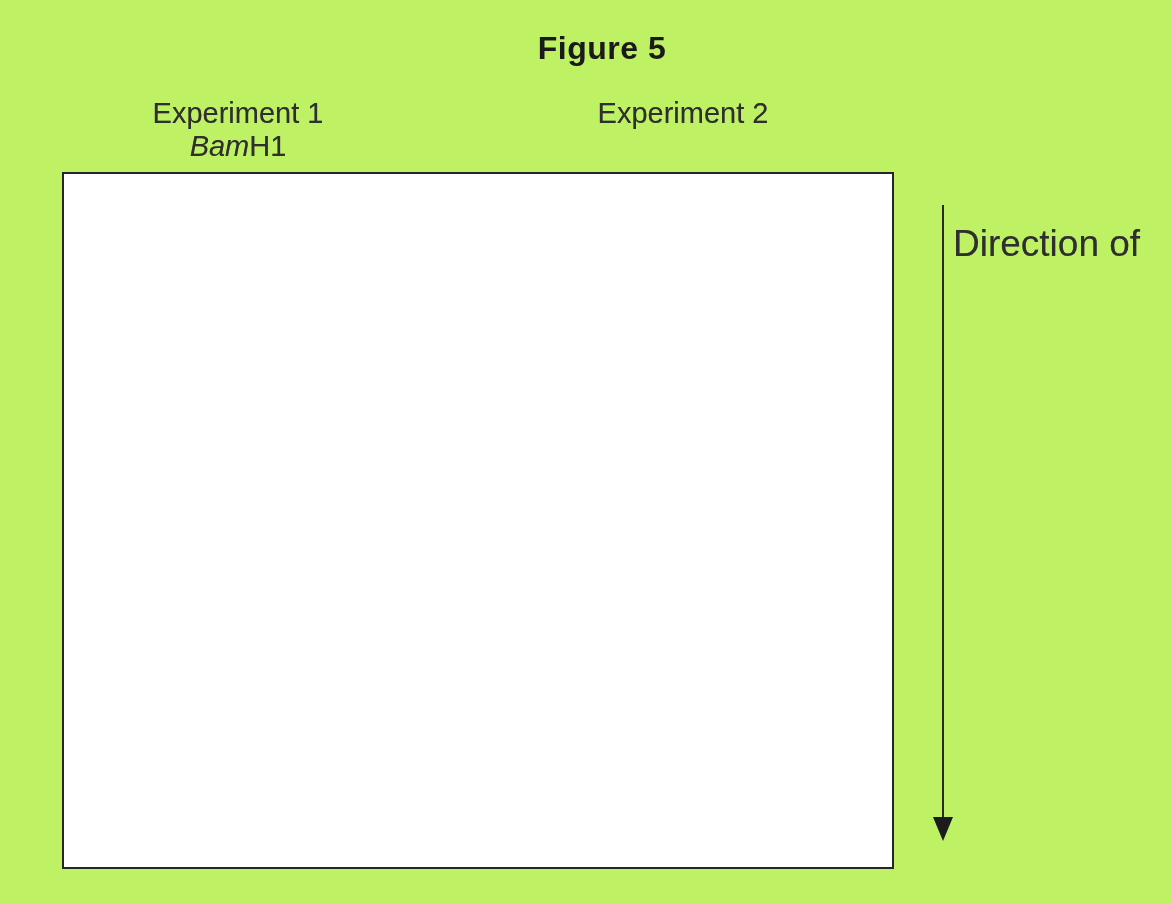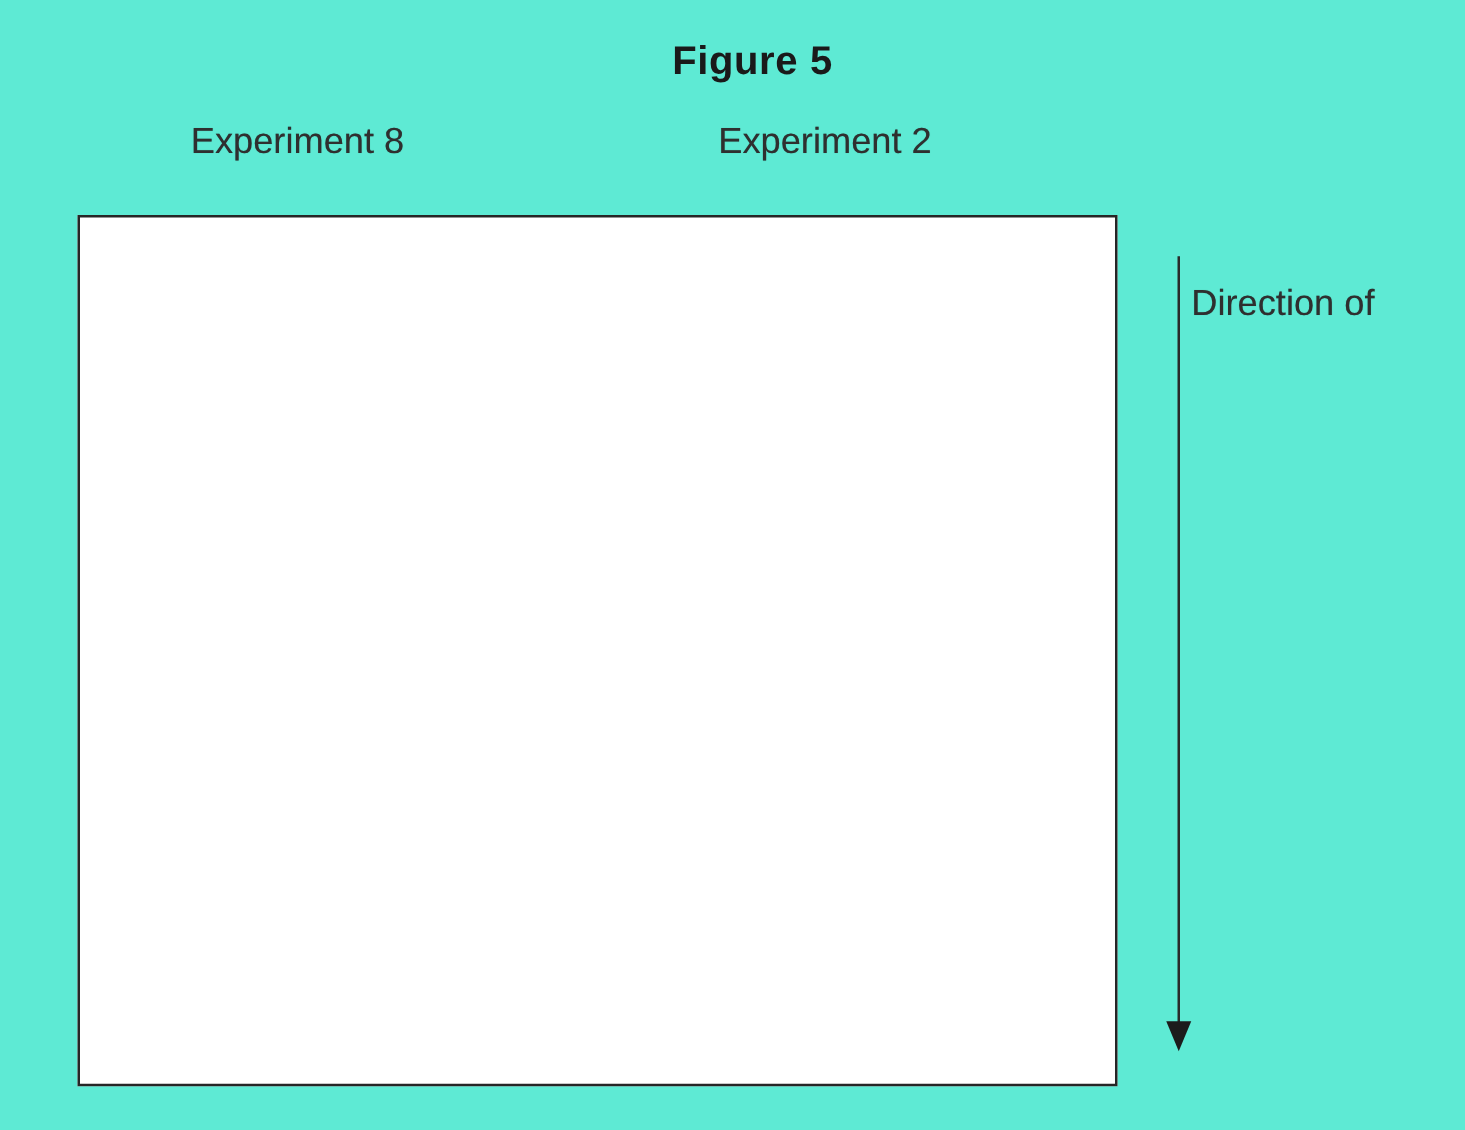--- a/index.html
+++ b/index.html
@@ -5,42 +5,42 @@
   * { margin: 0; padding: 0; box-sizing: border-box; }
   html, body {
     width: 1172px; height: 904px;
     background: #ffffff;
     font-family: "Liberation Sans", sans-serif;
     overflow: hidden;
   }
   .page {
     position: relative;
     width: 1172px; height: 904px;
-    background: #5eead4;
+    background: #bef264;
     color: #2f2f2f;
   }
   .figure-title {
     position: absolute;
     left: 302px; top: 30px; width: 600px;
     text-align: center;
     font-size: 32px; font-weight: bold; line-height: 36px;
     color: #1a1a1a;
     letter-spacing: 0.5px;
   }
   .lane-header {
     position: absolute;
     top: 97px; width: 340px;
     text-align: center;
     font-size: 29px; line-height: 33px;
     color: #2f2f2f;
     text-shadow: 0 0 0.6px rgba(0,0,0,0.35);
     white-space: nowrap;
   }
   .lane-header.lane1 { left: 68px; }
-  .lane-header.lane2 { left: 490px; }
+  .lane-header.lane2 { left: 513px; }
   .it { font-style: italic; }
   .gel-box {
     position: absolute;
     left: 62px; top: 172px;
     width: 832px; height: 697px;
     border: 2px solid #262626;
     background: #ffffff;
   }
   .direction-arrow {
     position: absolute;
@@ -57,35 +57,36 @@
     position: absolute;
     left: 0; bottom: 0;
     width: 0; height: 0;
     border-left: 10px solid transparent;
     border-right: 10px solid transparent;
     border-top: 24px solid #1c1c1c;
   }
   .direction-label {
     position: absolute;
     left: 953px; top: 228px;
-    font-size: 29px; line-height: 31px;
+    font-size: 37px; line-height: 31px;
     color: #2f2f2f;
     text-shadow: 0 0 0.6px rgba(0,0,0,0.35);
     white-space: nowrap;
   }
 </style>
 </head>
 <body>
 
 <div class="page">
 
   <div class="figure-title">Figure 5</div>
 
   <div class="lane-header lane1">
-    <div>Experiment 8</div>
+    <div>Experiment 1</div>
+    <div><span class="it">Bam</span><span>H1</span></div>
   </div>
 
   <div class="lane-header lane2">
     <div>Experiment 2</div>
   </div>
 
   <div class="gel-box"></div>
 
   <div class="direction-arrow">
     <div class="arrow-line"></div>

